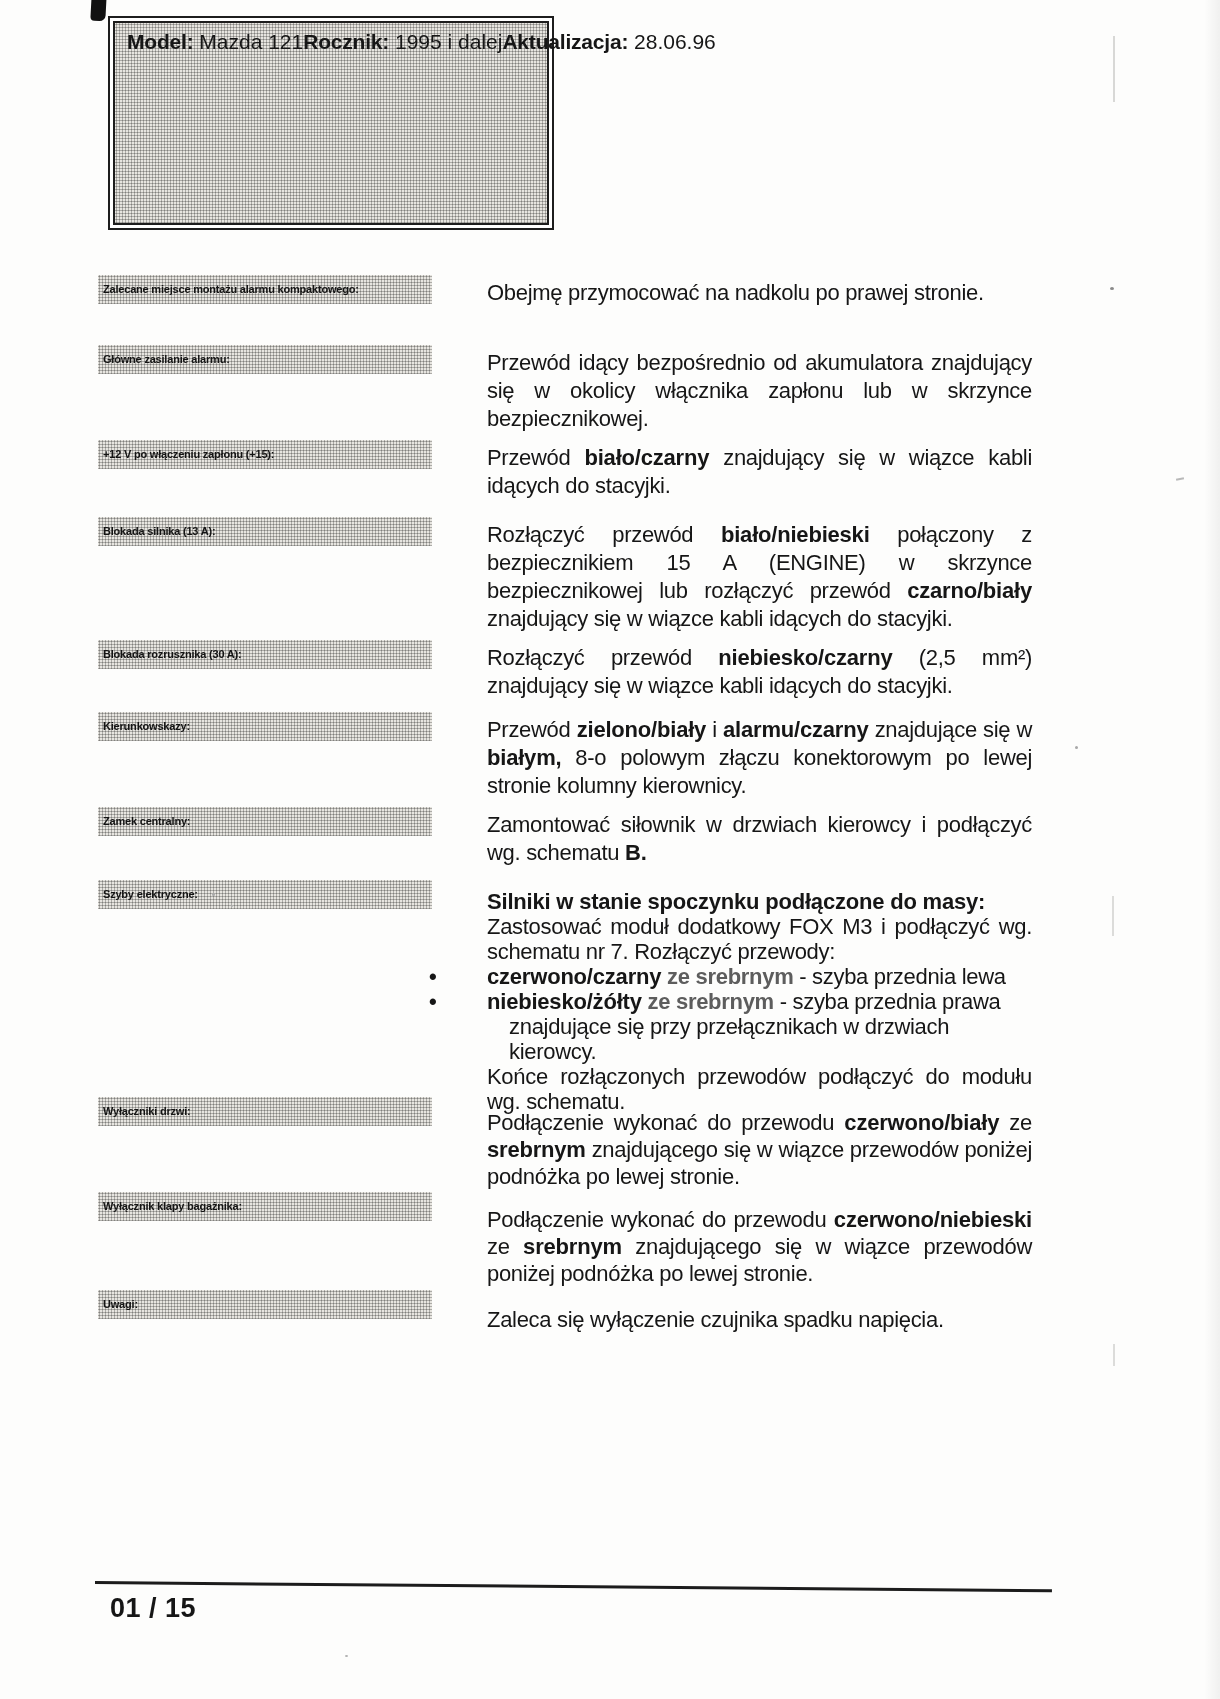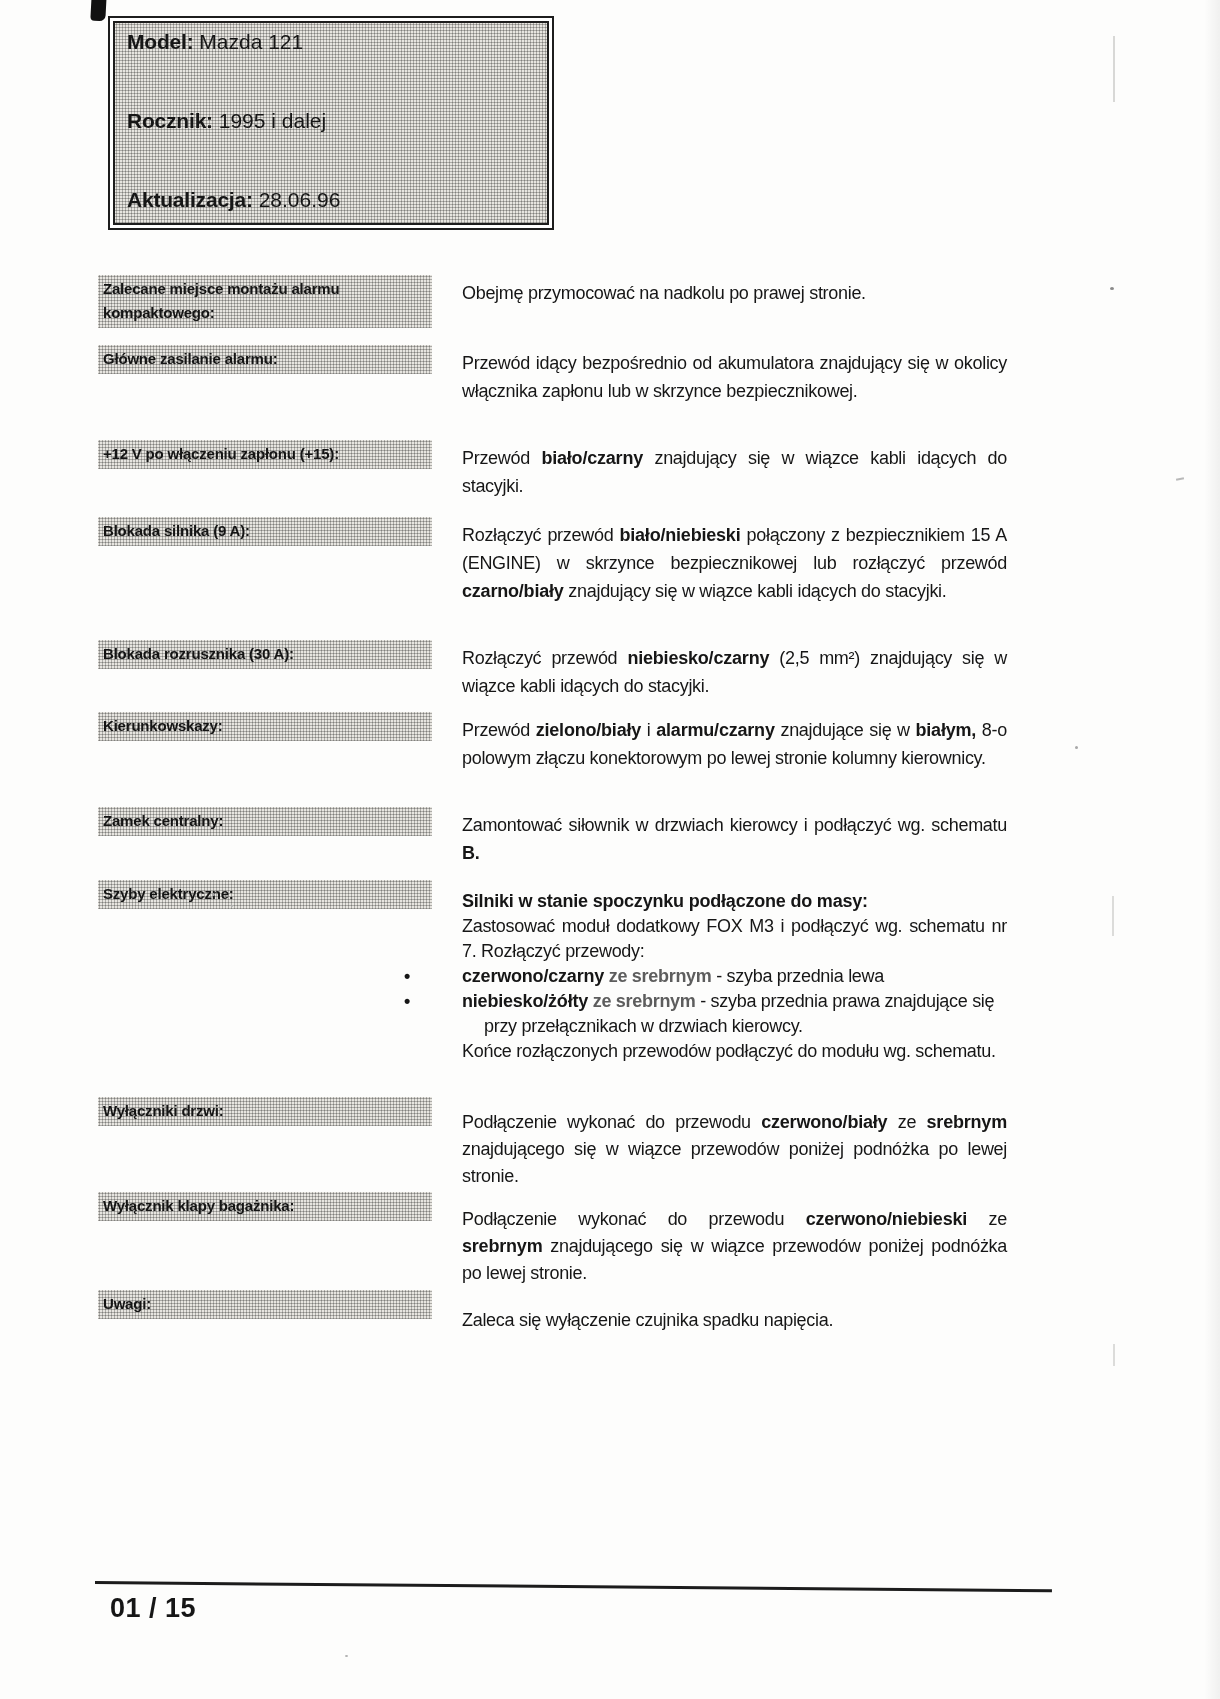--- a/index.html
+++ b/index.html
@@ -32,36 +32,36 @@
 
   
   .header-box{
     position:absolute;left:108px;top:16px;width:436px;height:204px;
     border:2px solid #1d1d1d;background:#fff;padding:3px;
   }
   .header-inner{
     width:100%;height:100%;box-sizing:border-box;
     border:2px solid #1d1d1d;
     padding:6px 12px 10px 12px;
-    display:flex;flex-direction:column;justify-content:space-between;
+    display:flex;flex-direction:row;justify-content:space-between;
   }
   .header-line{font-size:21px;line-height:26px;white-space:nowrap;}
   .header-line b{font-weight:bold;letter-spacing:-0.2px;}
 
   
   .row{position:absolute;left:98px;width:1024px;display:flex;align-items:flex-start;}
   .band{
     flex:none;width:334px;box-sizing:border-box;
     padding:2px 5px 3px 5px;
-    font-weight:bold;font-size:15px;line-height:24px;letter-spacing:-0.2px;
+    font-weight:bold;font-size:11px;line-height:24px;letter-spacing:-0.2px;
     color:#141414;
   }
   .text{
-    margin-left:30px;width:545px;
-    font-size:18px;line-height:28px;letter-spacing:-0.3px;
+    margin-left:55px;width:545px;
+    font-size:22px;line-height:28px;letter-spacing:-0.3px;
     text-align:justify;padding-top:4px;
   }
   .text b{letter-spacing:-0.2px;}
   .tight .text{line-height:25px;padding-top:9px;}
   .pt12 .text{padding-top:12px;line-height:27px;}
   .pt14 .text{padding-top:14px;line-height:27px;}
   .pt16 .text{padding-top:16px;}
   .smudge{font-weight:bold;color:#5d5d5d;filter:blur(0.4px);}
   ul.bullets{margin:0;padding:0;list-style:none;}
   ul.bullets li{padding-left:22px;text-indent:-40px;text-align:left;}
@@ -114,21 +114,21 @@
     <div class="band halftone">Główne zasilanie alarmu:</div>
     <div class="text">Przewód idący bezpośrednio od akumulatora znajdujący się w okolicy włącznika zapłonu lub w skrzynce bezpiecznikowej.</div>
   </div>
 
   <div class="row" style="top:440px">
     <div class="band halftone">+12 V po włączeniu zapłonu (+15):</div>
     <div class="text">Przewód <b>biało/czarny</b> znajdujący się w wiązce kabli idących do stacyjki.</div>
   </div>
 
   <div class="row" style="top:517px">
-    <div class="band halftone">Blokada silnika (9 A):</div>
+    <div class="band halftone">Blokada silnika (13 A):</div>
     <div class="text">Rozłączyć przewód <b>biało/niebieski</b> połączony z bezpiecznikiem 15 A (ENGINE) w skrzynce bezpiecznikowej lub rozłączyć przewód <b>czarno/biały</b> znajdujący się w wiązce kabli idących do stacyjki.</div>
   </div>
 
   <div class="row" style="top:640px">
     <div class="band halftone">Blokada rozrusznika (30 A):</div>
     <div class="text">Rozłączyć przewód <b>niebiesko/czarny</b> (2,5 mm²) znajdujący się w wiązce kabli idących do stacyjki.</div>
   </div>
 
   <div class="row" style="top:712px">
     <div class="band halftone">Kierunkowskazy:</div>

